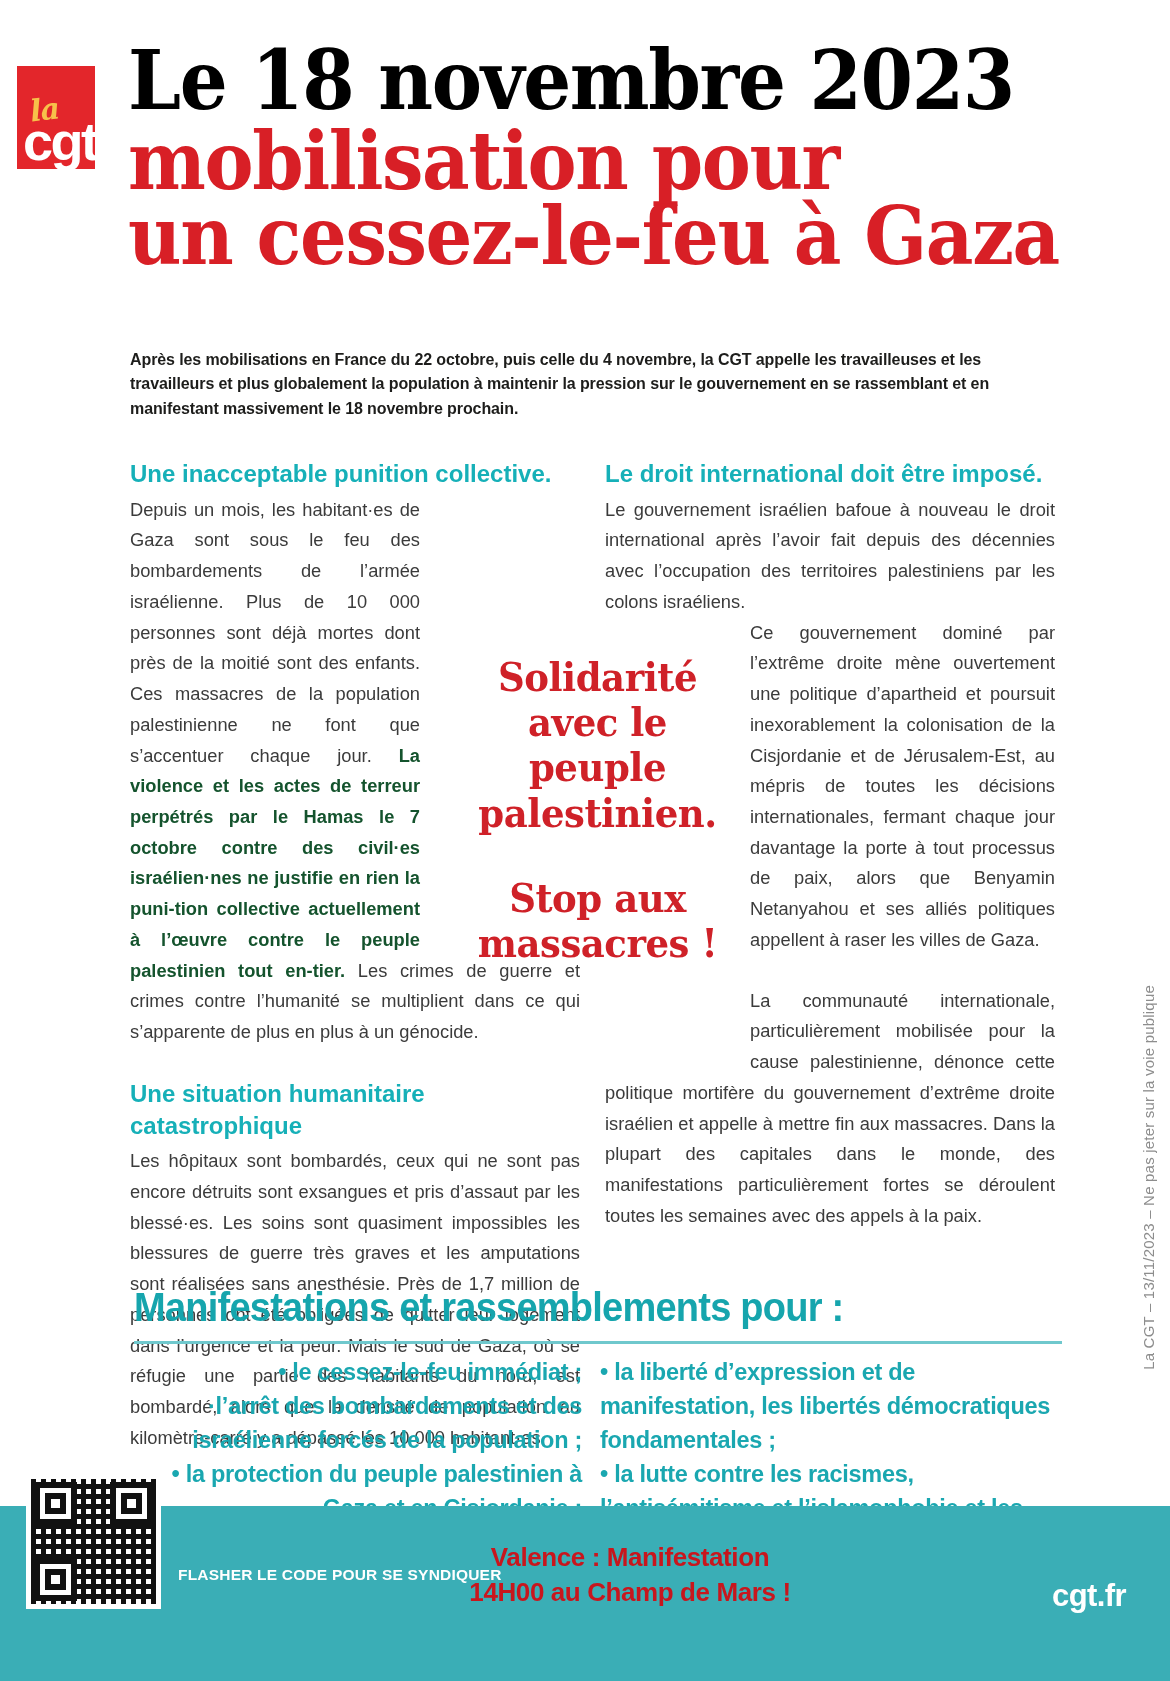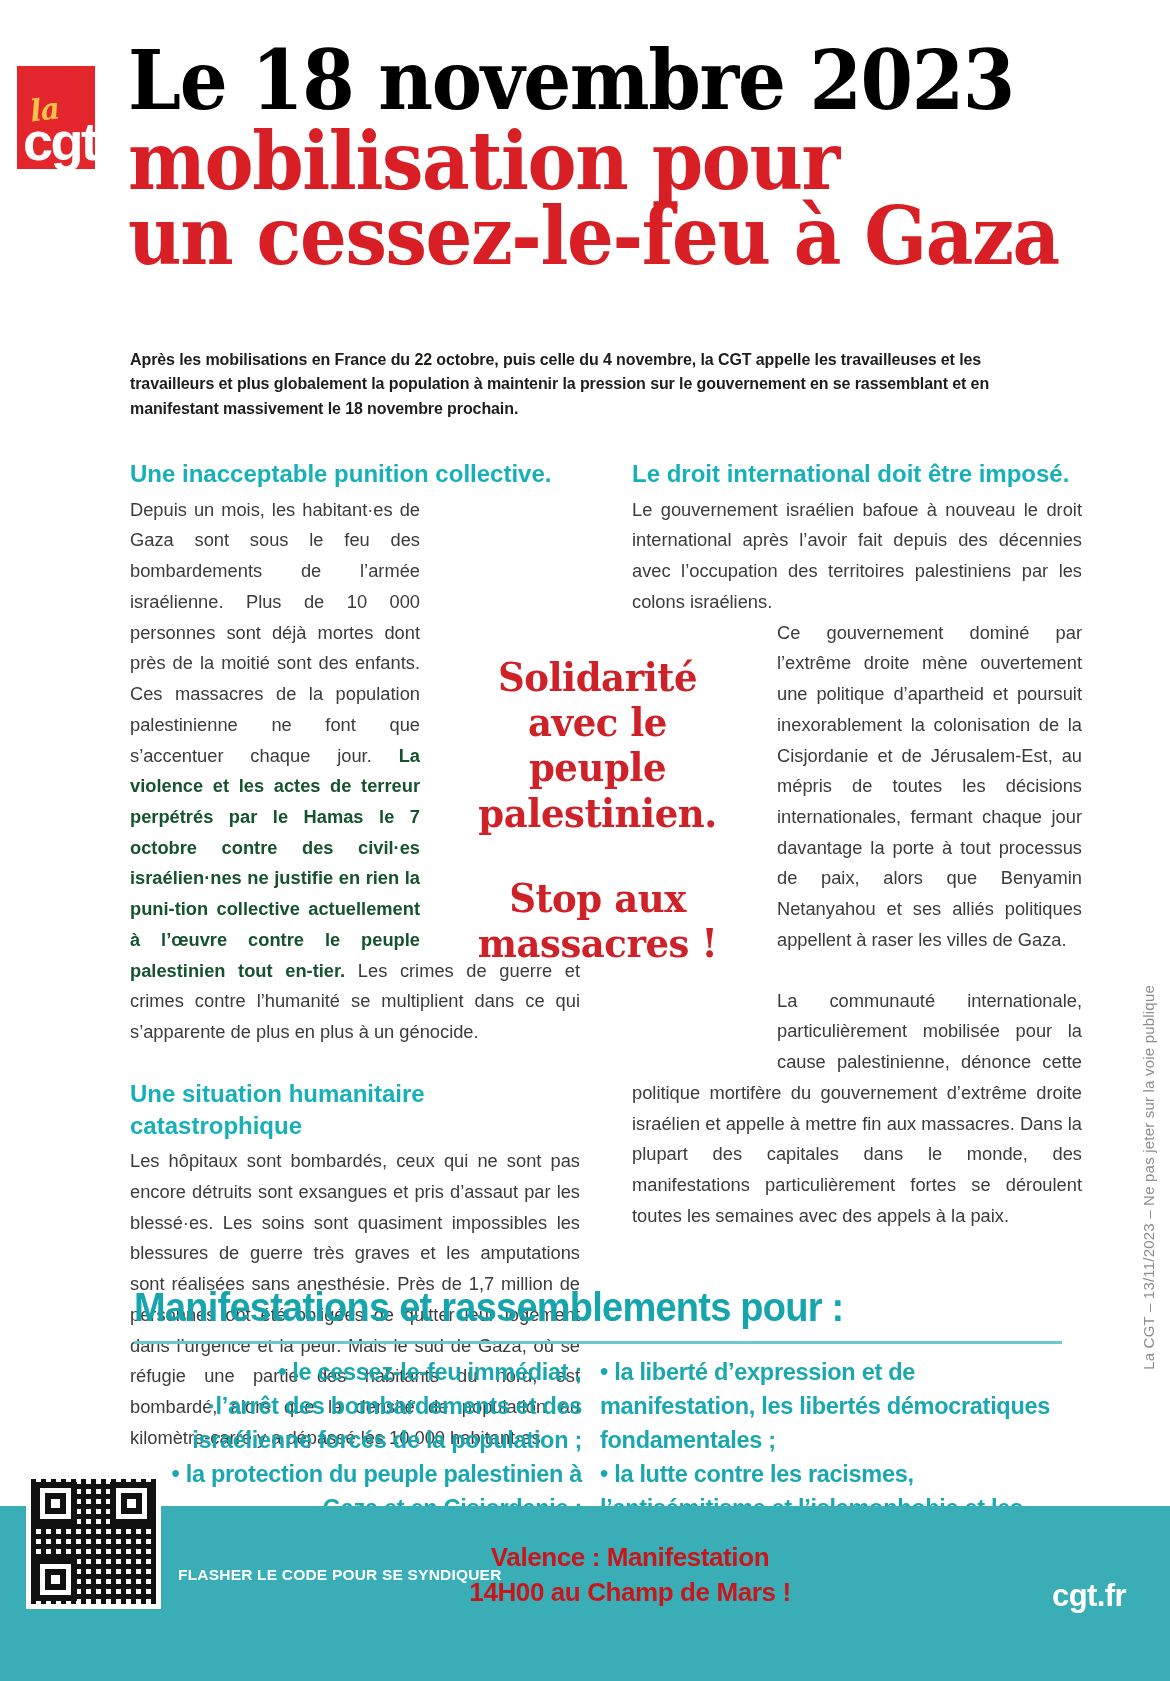--- a/index.html
+++ b/index.html
@@ -110,21 +110,20 @@
     position: absolute;
     left: 130px;
     top: 458px;
     width: 450px;
   }
   .col-right {
     position: absolute;
     left: 605px;
     top: 458px;
     width: 450px;
-    margin-left: 27px;
   }
   .sec-head {
     color: #16b0b8;
     font-weight: bold;
     font-size: 24px;
     line-height: 1.32;
     margin-bottom: 5px;
   }
   .body-txt {
     font-size: 18.3px;

